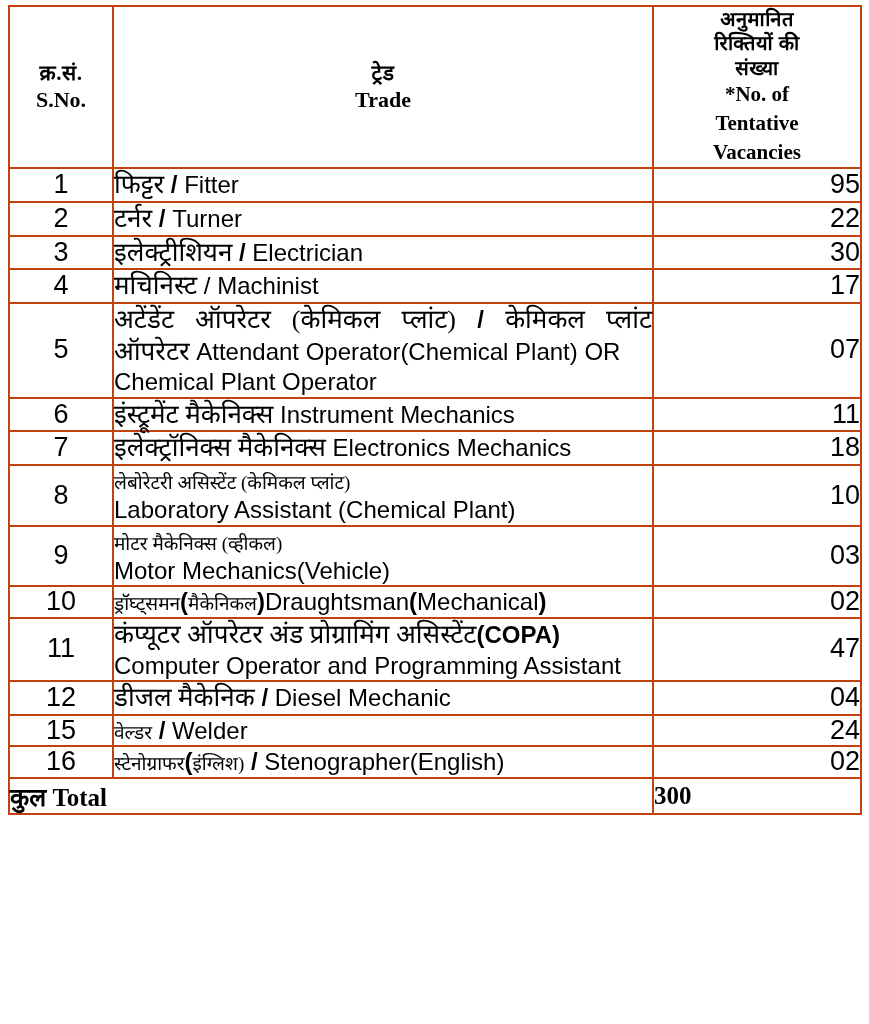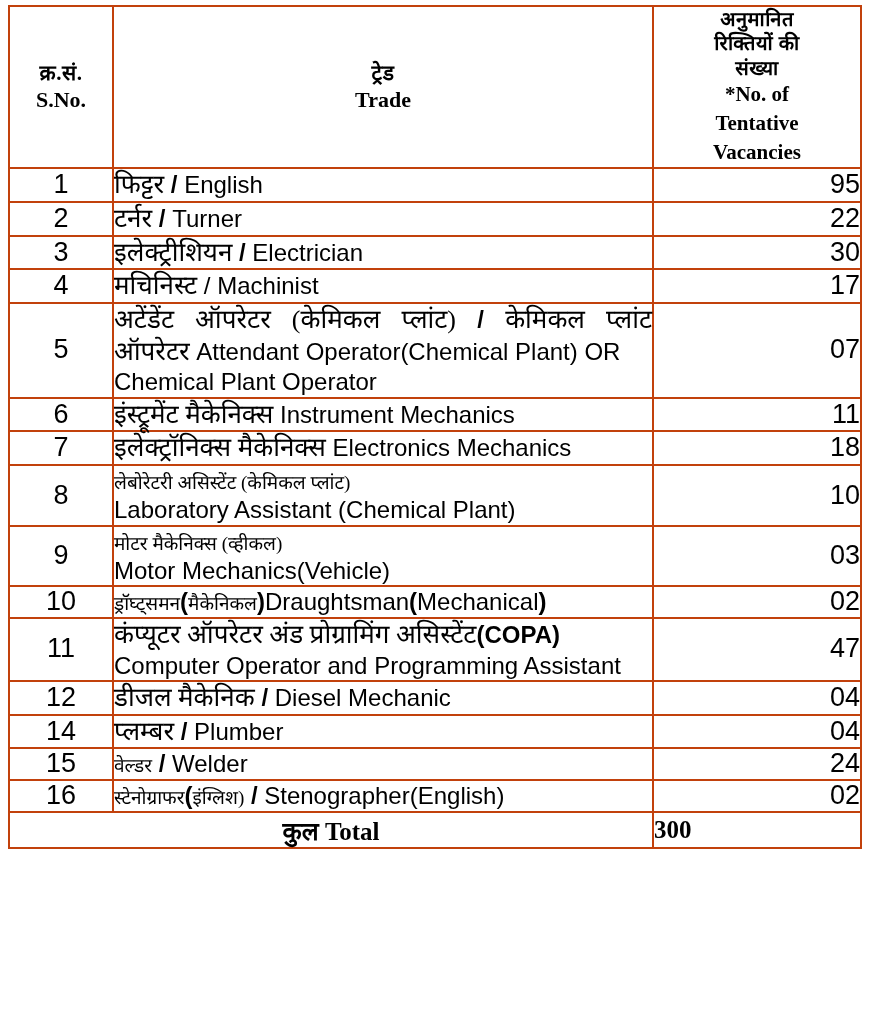--- a/index.html
+++ b/index.html
@@ -104,21 +104,21 @@
   .line { display: block; white-space: nowrap; }
   .line-just {
     display: block;
     text-align: justify;
     text-align-last: justify;
   }
   .line-plain { display: block; }
 
   
   .total-label {
-    text-align: center;
+    text-align: left;
     padding: 4px 14px 6px 0;
     font-family: "Liberation Serif", serif;
     font-weight: bold;
     font-size: 25px;
   }
   .total-label .hi { font-family: "Liberation Serif", serif; }
   .total-val {
     text-align: left;
     font-family: "Liberation Serif", serif;
     font-weight: bold;
@@ -152,21 +152,21 @@
           <div class="hdr-hi">संख्या</div>
           <div class="hdr-en">*No. of</div>
           <div class="hdr-en">Tentative</div>
           <div class="hdr-en">Vacancies</div>
         </td>
       </tr>
 
       <tr>
           <td class="sno">1</td>
           <td class="trade">
-            <span class="line"><span class="hi">फिट्टर</span><span class="sep"> / </span><span class="en">English</span></span>
+            <span class="line"><span class="hi">फिट्टर</span><span class="sep"> / </span><span class="en">Fitter</span></span>
           </td>
           <td class="vac">95</td>
         </tr>
         <tr>
           <td class="sno">2</td>
           <td class="trade">
             <span class="line"><span class="hi">टर्नर</span><span class="sep"> / </span><span class="en">Turner</span></span>
           </td>
           <td class="vac">22</td>
         </tr>
@@ -235,27 +235,20 @@
           <td class="trade">
             <span class="line-plain"><span class="hi">कंप्यूटर ऑपरेटर अंड प्रोग्रामिंग असिस्टेंट</span><span class="bold">(COPA)</span></span>
             <span class="line-plain"><span class="en">Computer Operator and Programming Assistant</span></span>
           </td>
           <td class="vac vac-top">47</td>
         </tr>
         <tr>
           <td class="sno">12</td>
           <td class="trade">
             <span class="line"><span class="hi">डीजल मैकेनिक</span><span class="sep"> / </span><span class="en">Diesel Mechanic</span></span>
-          </td>
-          <td class="vac">04</td>
-        </tr>
-        <tr>
-          <td class="sno">14</td>
-          <td class="trade">
-            <span class="line"><span class="hi">प्लम्बर</span><span class="sep"> / </span><span class="en">Plumber</span></span>
           </td>
           <td class="vac">04</td>
         </tr>
         <tr>
           <td class="sno">15</td>
           <td class="trade">
             <span class="line"><span class="hi-sm">वेल्डर</span><span class="sep"> / </span><span class="en"> Welder</span></span>
           </td>
           <td class="vac">24</td>
         </tr>

